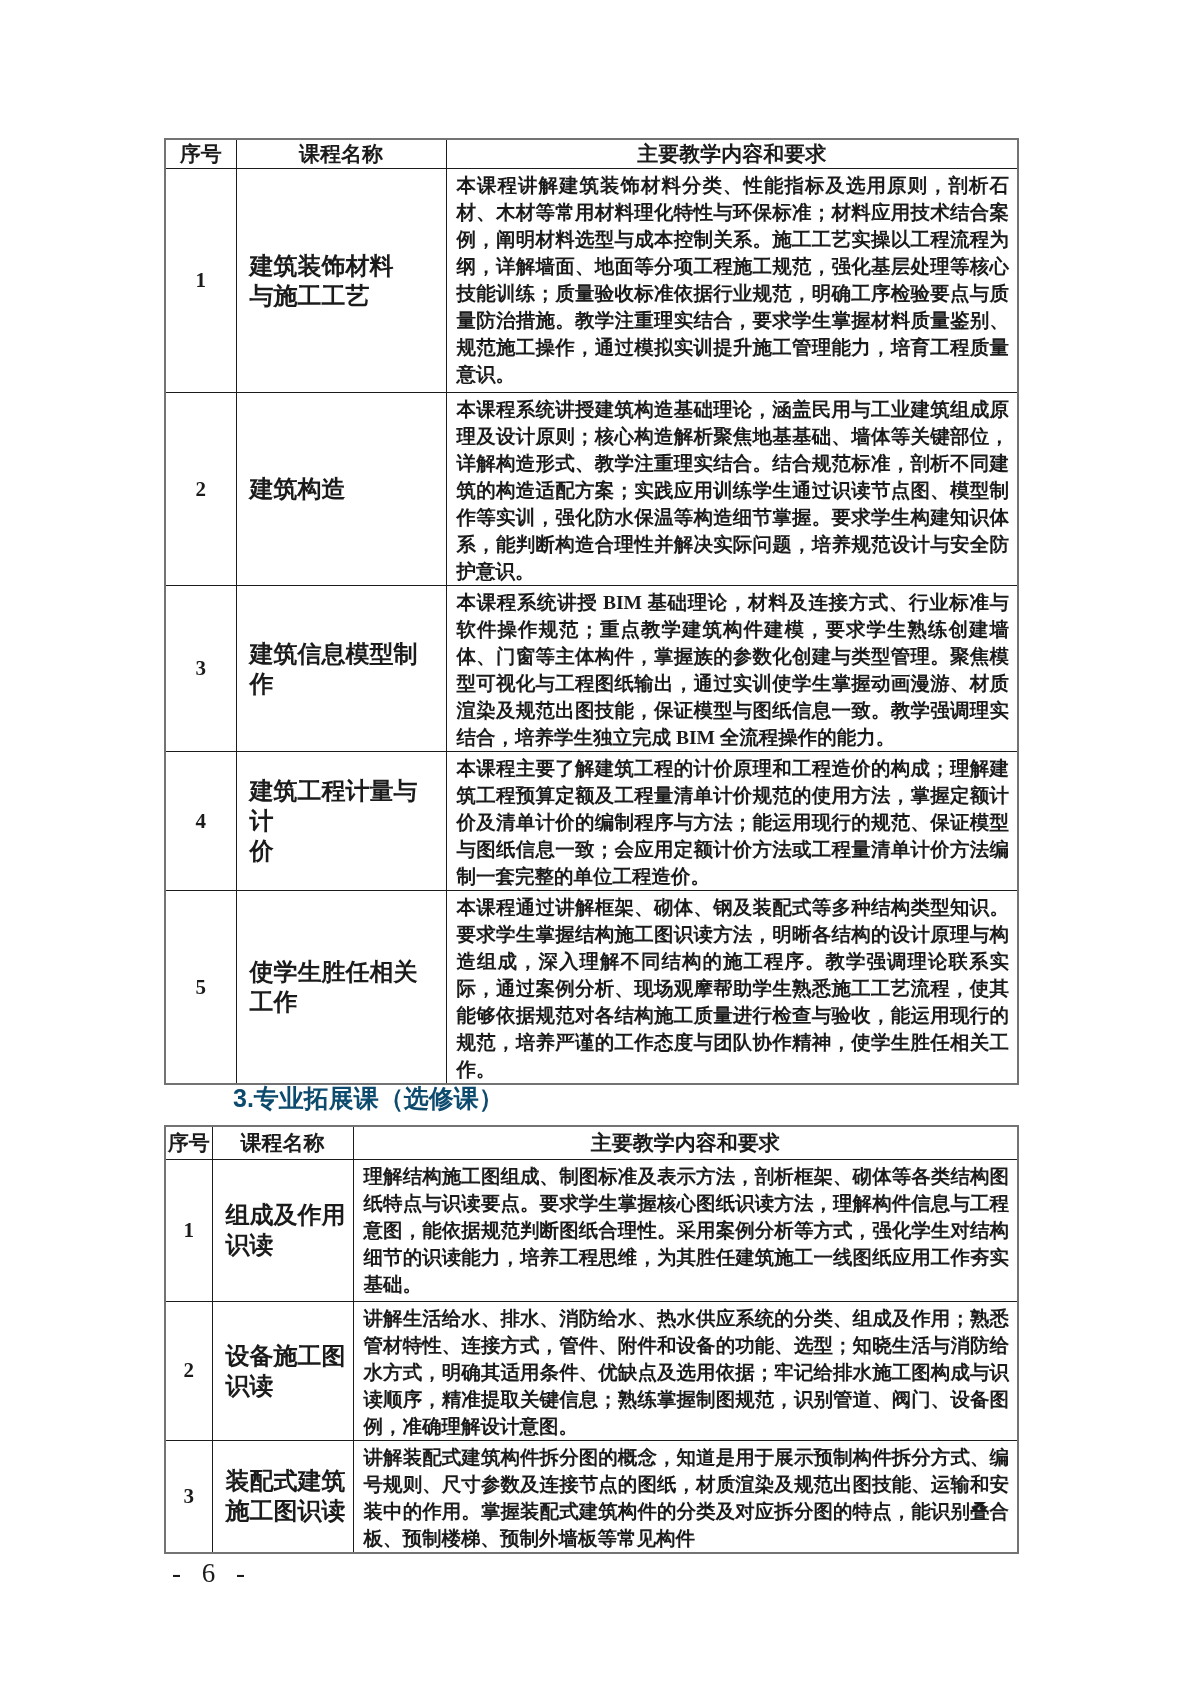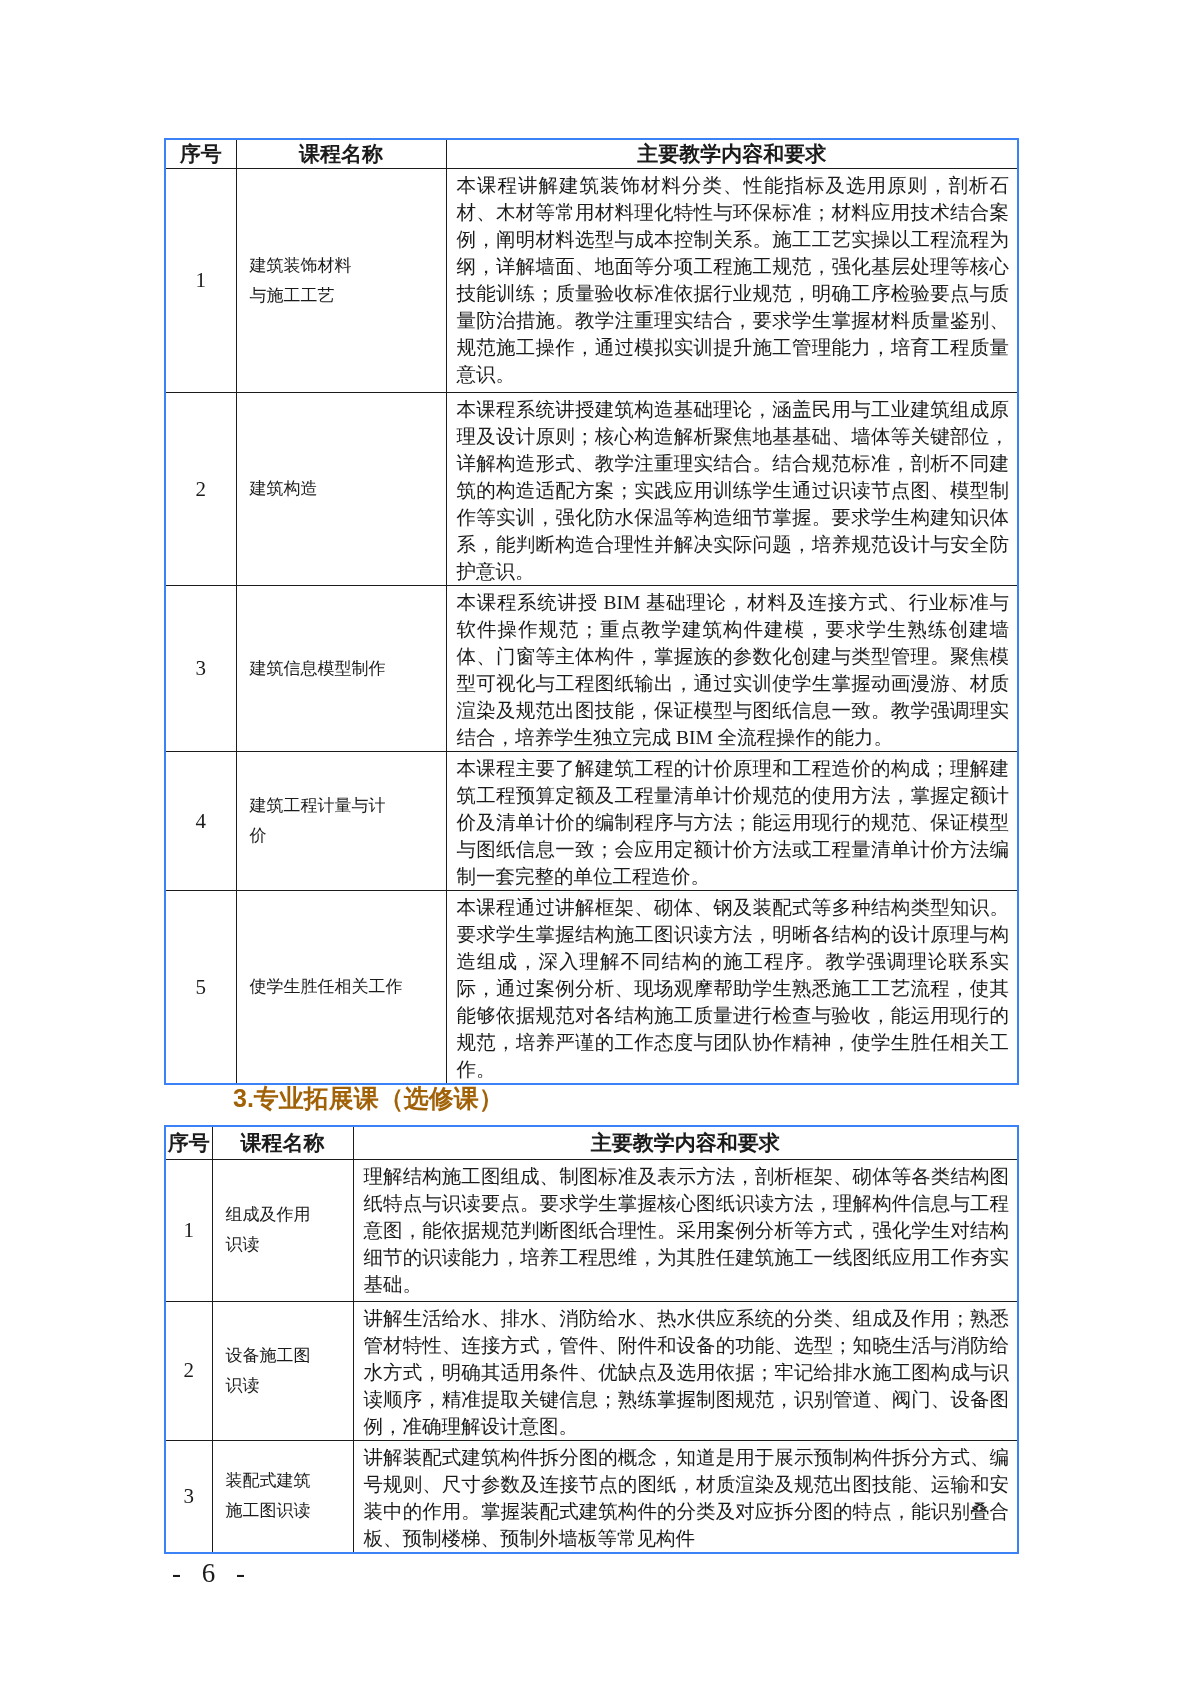--- a/index.html
+++ b/index.html
@@ -9,41 +9,41 @@
     height:1684px;
     background:#ffffff;
     font-family:"Liberation Serif", serif;
     color:#1b1b1b;
     overflow:hidden;
   }
   table.tbl {
     position:absolute;
     border-collapse:collapse;
     table-layout:fixed;
-    border:2px solid #3b82f6;
+    border:2px solid #737373;
   }
-  .tbl th, .tbl td { border:1px solid #1c1c1c; overflow:hidden; }
+  .tbl th, .tbl td { border:1px solid #1c1c1c; overflow:hidden;font-weight:bold; }
   .tbl th {
     font-family:"Liberation Sans", sans-serif;
     font-weight:bold;
     font-size:21px;
     text-align:center;
     vertical-align:middle;
     padding:0;
   }
   td.seq {
     text-align:center;
     vertical-align:middle;
     font-size:21px;
     padding:0;
   }
   td.course {
     vertical-align:middle;
     padding:0 6px 0 13px;
-    font-size:17px;
+    font-size:24px;
     line-height:30px;
     white-space:pre-line;
   }
   td.content {
     vertical-align:top;
     padding:3px 8px 0 10px;
     font-size:19.5px;
     line-height:27px;
     text-align:justify;
     text-align-last:left;
@@ -69,21 +69,21 @@
   .tbl-elective tbody tr.r1 { height:130px; }
   .tbl-elective tbody tr.r2 { height:108px; }
   .section-heading {
     position:absolute;
     left:233px;
     top:1083px;
     font-family:"Liberation Sans", sans-serif;
     font-weight:bold;
     font-size:25px;
     line-height:30px;
-    color:#a16207;
+    color:#0c4a6e;
     white-space:nowrap;
   }
   .page-number {
     position:absolute;
     left:172px;
     top:1558px;
     font-size:27px;
     letter-spacing:7px;
     color:#1b1b1b;
   }

